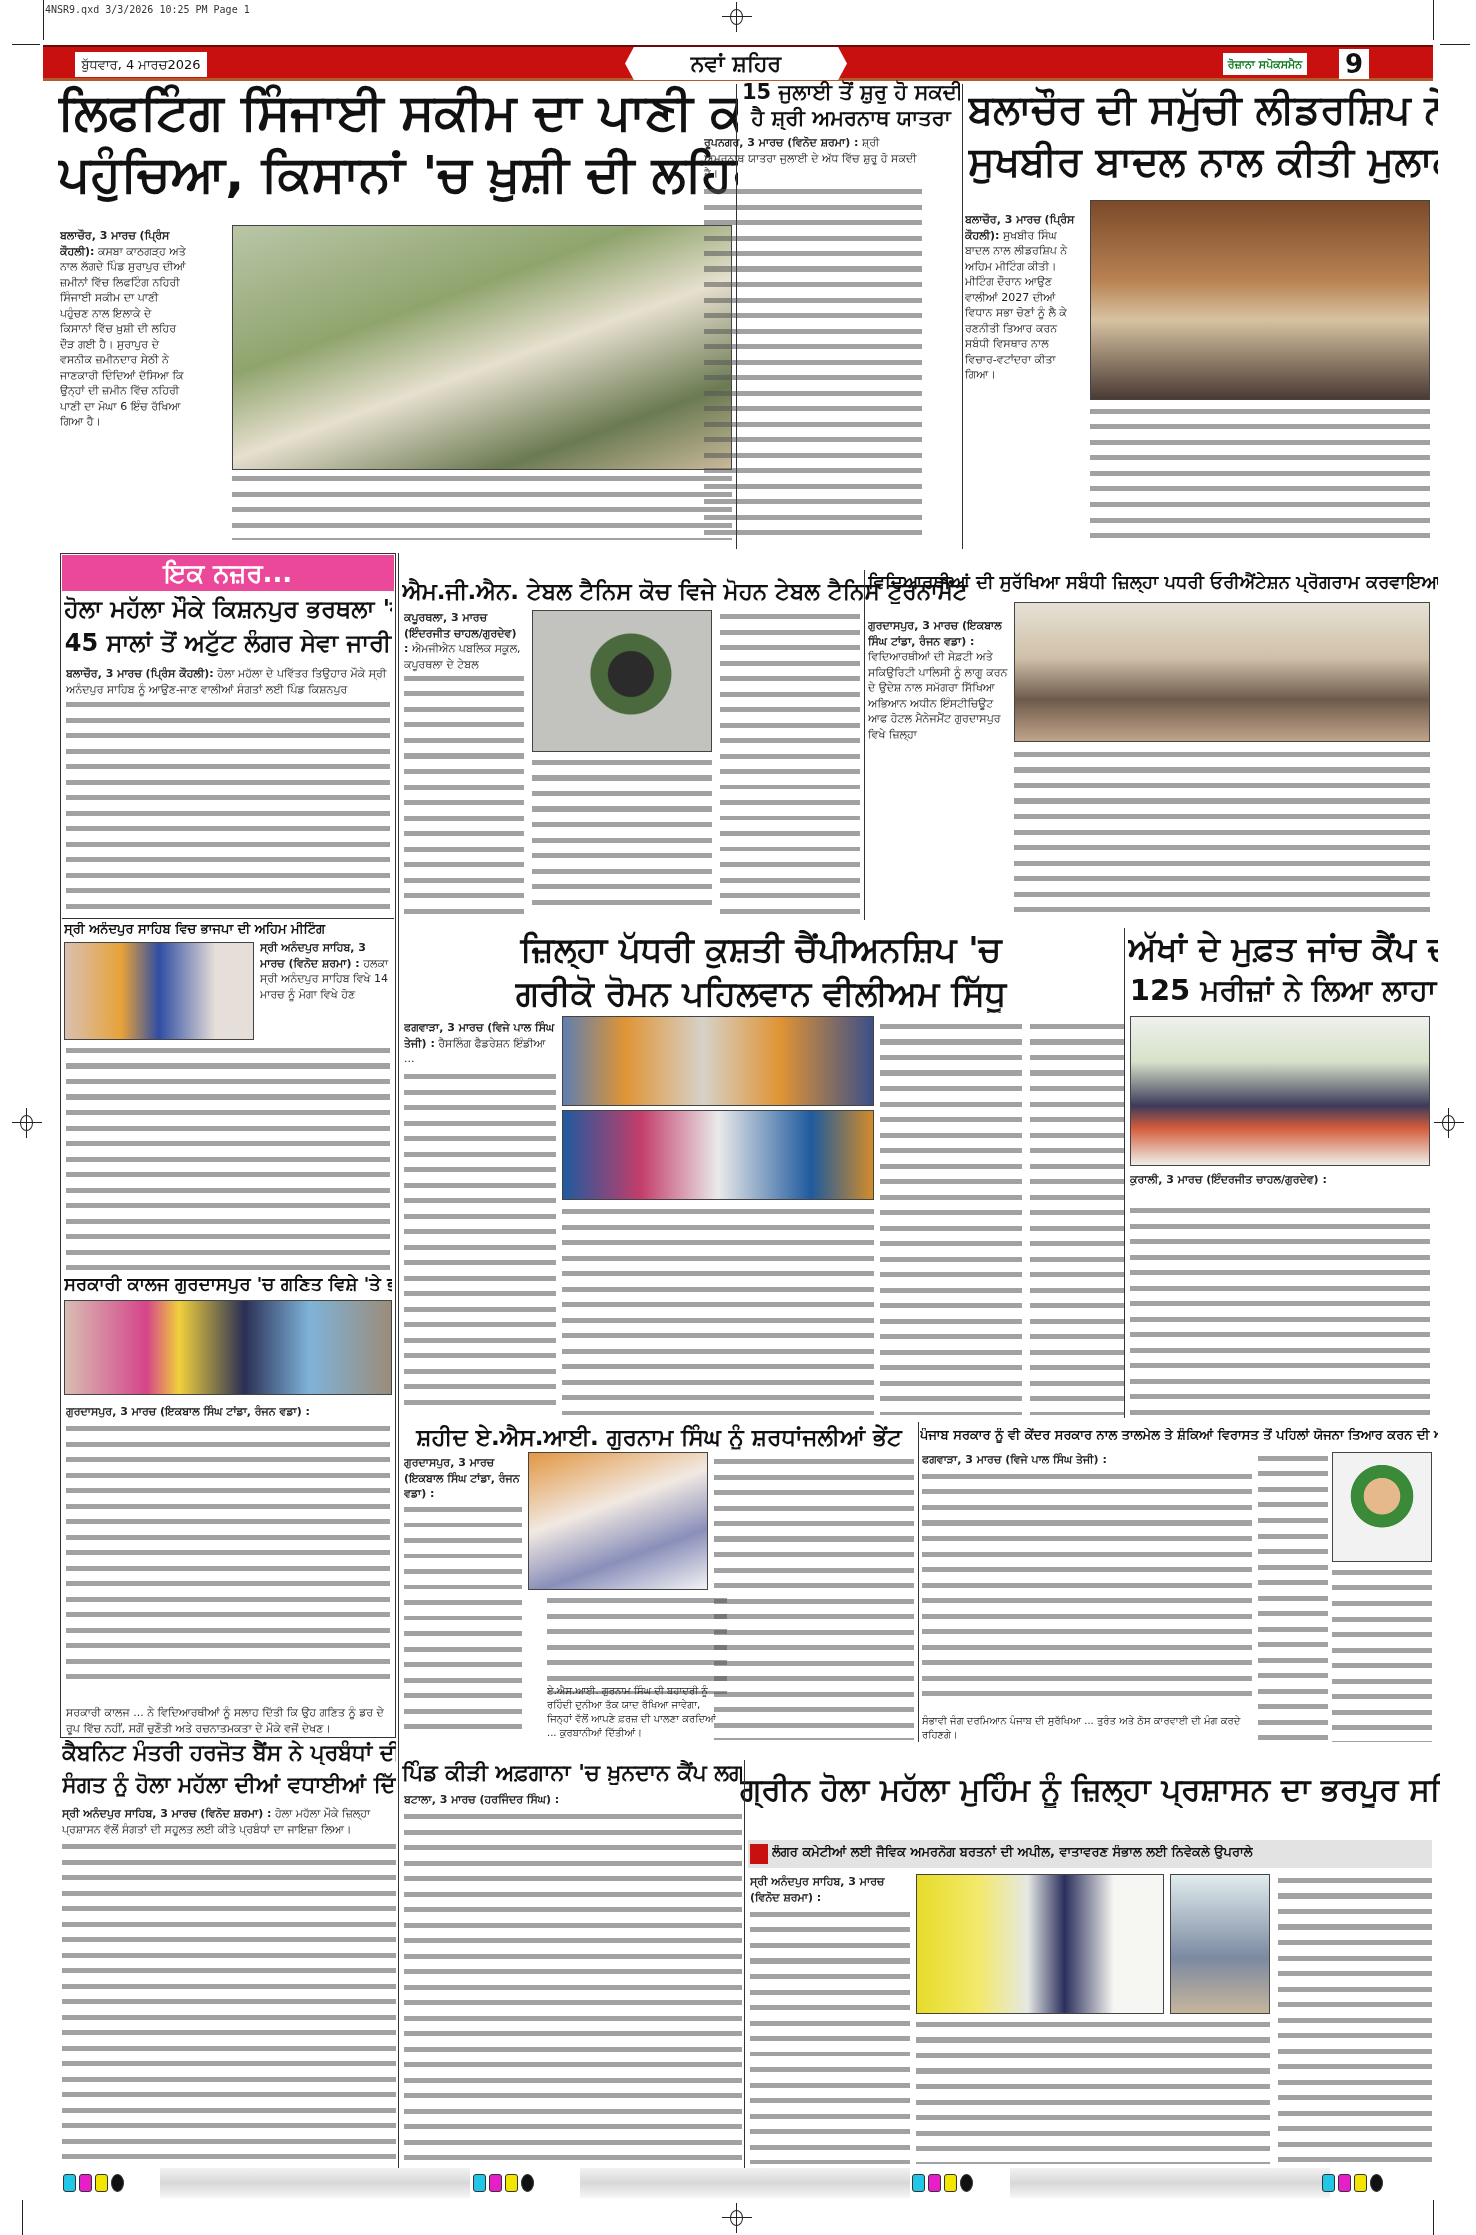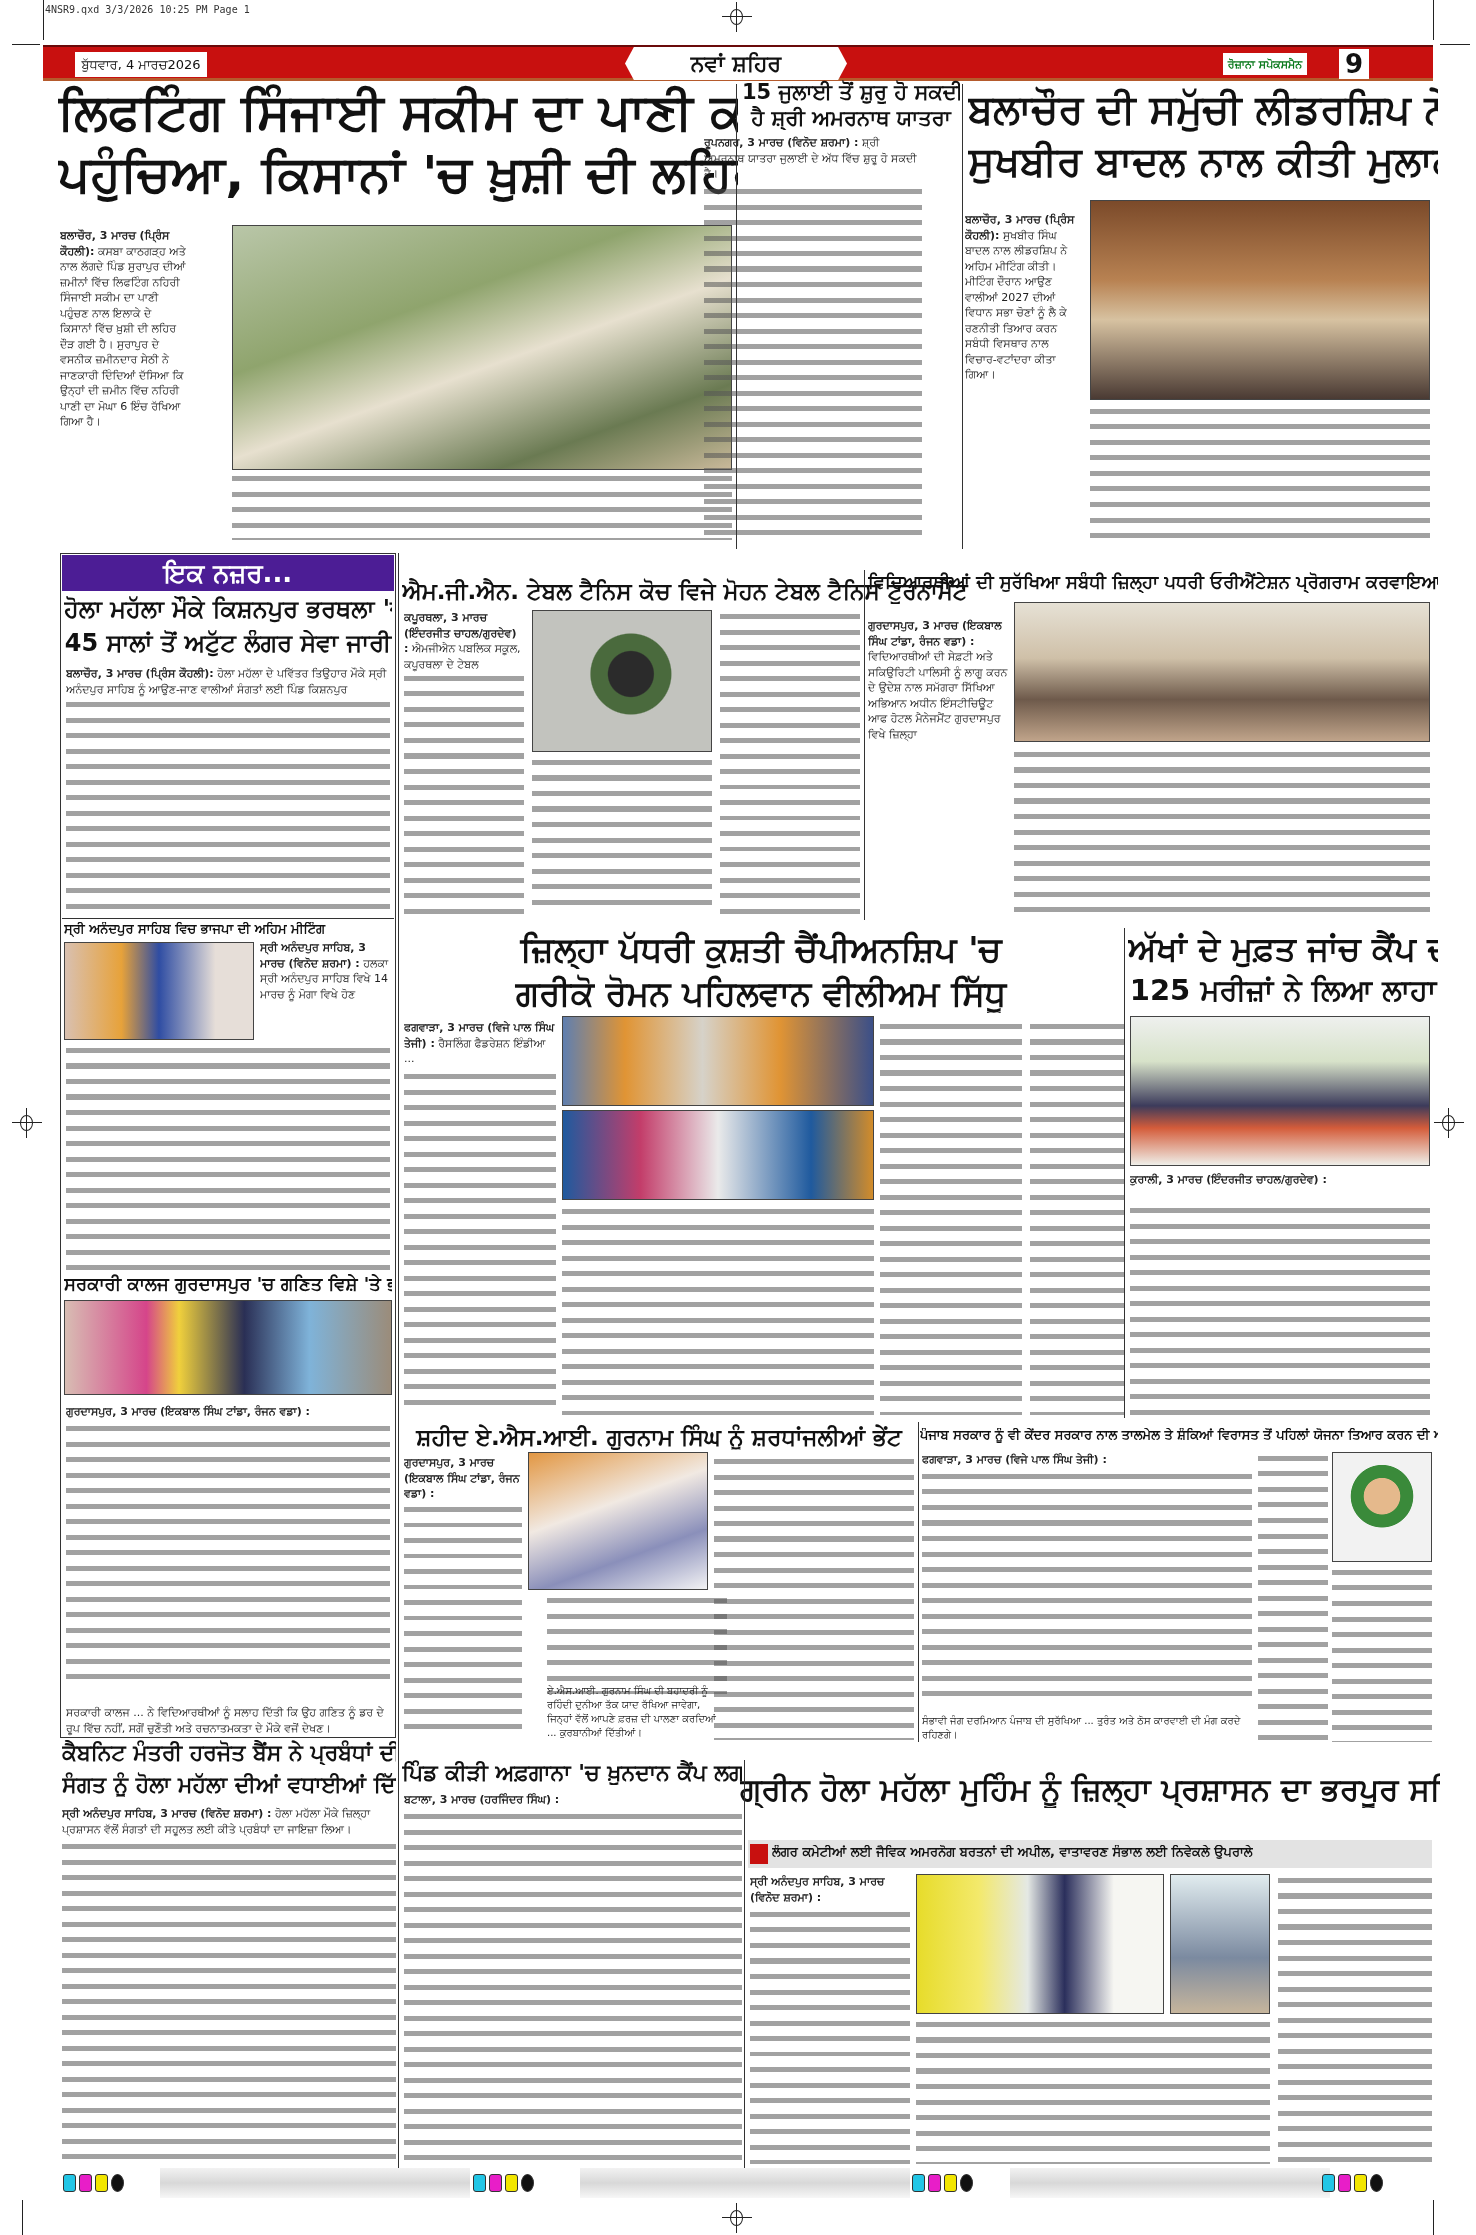--- a/index.html
+++ b/index.html
@@ -28,21 +28,21 @@
 
   .photo { position: absolute; border: 1px solid #444; overflow: hidden; }
 
   .textcol { position: absolute; overflow: hidden; font-size: 11px; line-height: 15.5px; color: #222; }
   .textcol .dateline { font-weight: bold; }
   .textlines { position: absolute; left: 0; right: 0; bottom: 0;
     background-image: repeating-linear-gradient(to bottom, transparent 0 4px, #555 4px 9px, transparent 9px 15.5px);
     opacity: 0.55; }
 
   .box { position: absolute; border: 1.5px solid #333; }
-  .ikk-nazar { position: absolute; left: 63px; top: 555px; width: 302px; height: 36px; background: #4c1d95; color: #fff; font-size: 26px; font-weight: bold; display: flex; align-items: center; justify-content: center; }
+  .ikk-nazar { position: absolute; left: 63px; top: 555px; width: 302px; height: 36px; background: #ec4899; color: #fff; font-size: 26px; font-weight: bold; display: flex; align-items: center; justify-content: center; }
   .gray-strip { position: absolute; background: #e3e3e3; }
   .red-square { position: absolute; background: #c8100f; }
 
   .colorbar { position: absolute; top: 2170px; height: 26px; display: flex; gap: 3px; align-items: center; }
   .colorbar span { width: 13px; height: 18px; border: 1px solid #333; border-radius: 3px; display: inline-block; }
   .gradient-bar { position: absolute; top: 2168px; height: 30px; background: linear-gradient(to bottom, #f2f2f2, #d8d8d8, #f7f7f7); }
   .rule { position: absolute; background: #333; }
 </style>
 </head>
 <body>

